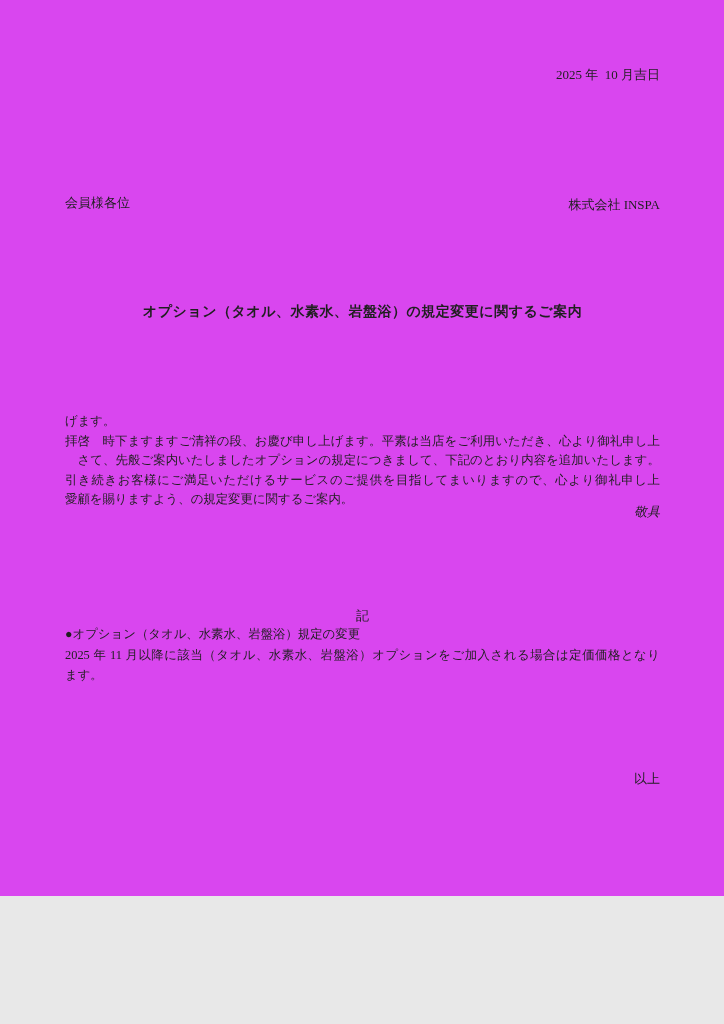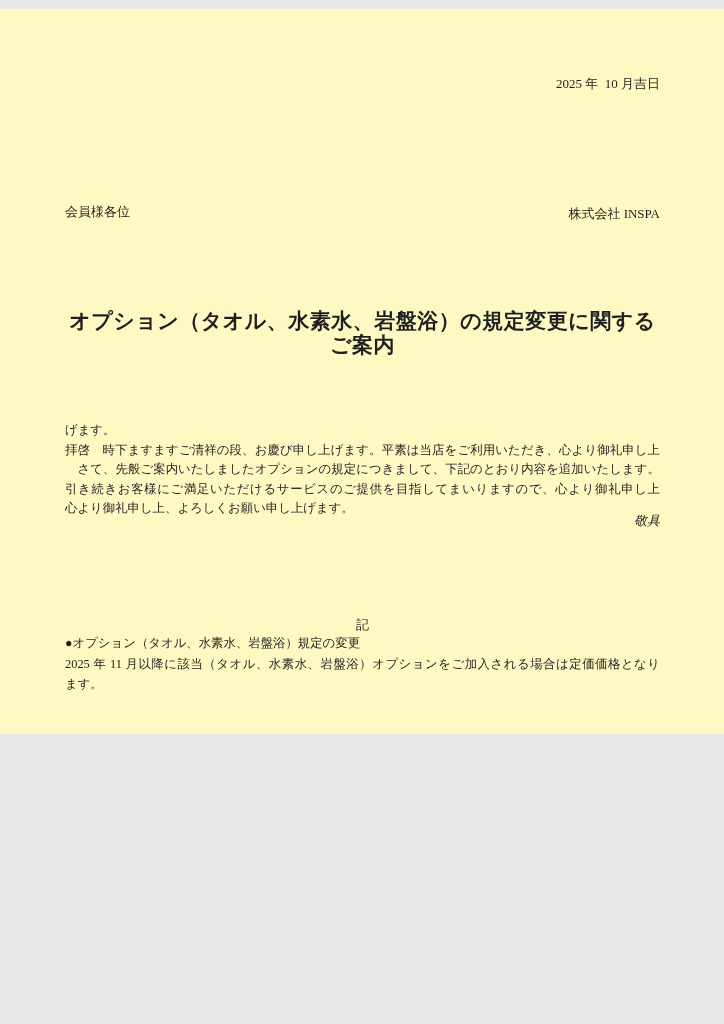--- a/index.html
+++ b/index.html
@@ -1,39 +1,39 @@
 <!DOCTYPE html>
 <html><head>
 <meta charset="utf-8">
 <style>
   html, body { margin: 0; padding: 0; background: #e8e8e8; }
   .page {
     position: relative;
     width: 724px;
-    height: 725px;
-    margin: 9px auto;
-    background: #fef9c3;
+    height: 896px;
+    margin: 0 auto;
+    background: #d946ef;
     color: #1f1f1f;
     font-family: "Liberation Serif", "DejaVu Serif", serif;
     overflow: hidden;
   }
   .abs { position: absolute; }
   .txt {
     font-size: 13px;
     line-height: 17px;
     white-space: pre;
   }
   .right { text-align: right; }
   .center { text-align: center; }
 
   
   .full { left: 65px; right: 64px; }
 
   .doc-title {
-    font-size: 21px;
+    font-size: 14px;
     font-weight: bold;
     letter-spacing: 0.5px;
     line-height: 24px;
   }
 
   .para-block .line {
     font-size: 12.4px;
     line-height: 19.6px;
   }
   .record-block .line {
@@ -56,21 +56,21 @@
 
   <div class="abs full txt right" style="top: 196px;">株式会社 INSPA</div>
 
   <div class="abs full center doc-title" style="top: 300px;">オプション（タオル、水素水、岩盤浴）の規定変更に関するご案内</div>
 
   <div class="abs full para-block" style="top: 412px;">
     <div class="line">げます。</div>
     <div class="line just">拝啓　時下ますますご清祥の段、お慶び申し上げます。平素は当店をご利用いただき、心より御礼申し上</div>
     <div class="line just">　さて、先般ご案内いたしましたオプションの規定につきまして、下記のとおり内容を追加いたします。</div>
     <div class="line just">引き続きお客様にご満足いただけるサービスのご提供を目指してまいりますので、心より御礼申し上</div>
-    <div class="line">心より御礼申し上、よろしくお願い申し上げます。</div>
+    <div class="line">愛顧を賜りますよう、の規定変更に関するご案内。</div>
   </div>
 
   <div class="abs full txt right" style="top: 503px; font-style: italic;">敬具</div>
 
   <div class="abs full txt center" style="top: 607px;">記</div>
 
   <div class="abs full record-block" style="top: 624px;">
     <div class="line">●オプション（タオル、水素水、岩盤浴）規定の変更</div>
     <div class="line just">2025 年 11 月以降に該当（タオル、水素水、岩盤浴）オプションをご加入される場合は定価価格となり</div>
     <div class="line">ます。</div>

